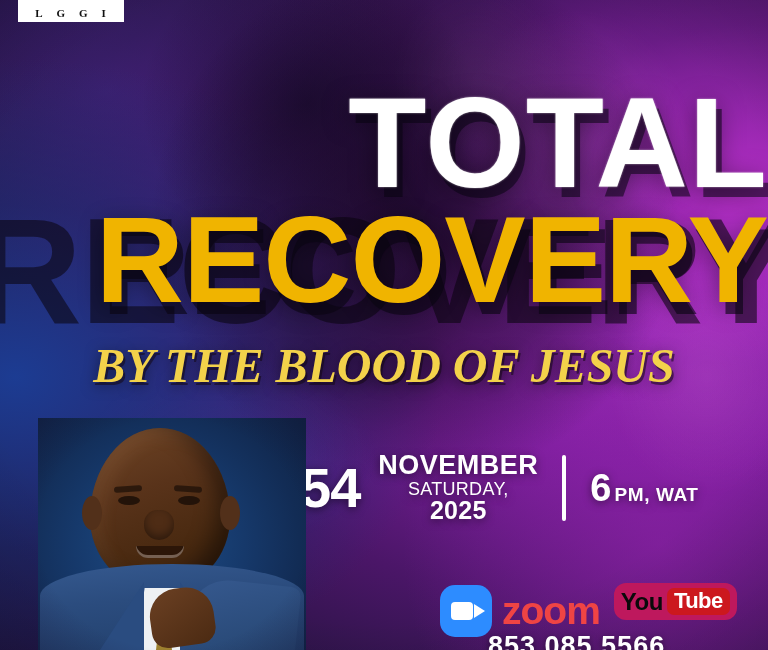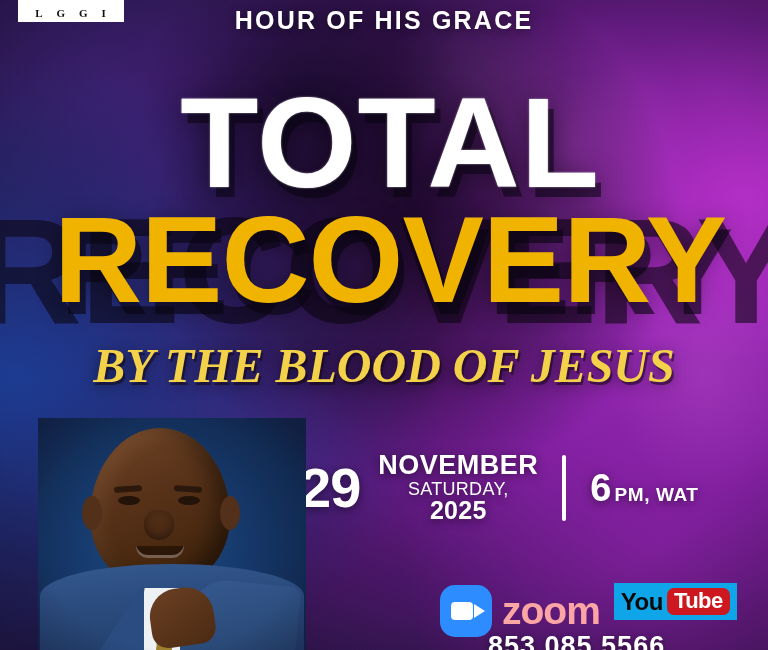--- a/index.html
+++ b/index.html
@@ -131,21 +131,21 @@
     letter-spacing: 2.2px;
     z-index: 5;
     text-shadow: 0 2px 10px rgba(0,0,0,0.55);
   }
 
   
   .headline-wrap {
     position: absolute;
     left: 0; right: 0;
     top: 88px;
-    text-align: center;
+    text-align: right;
     z-index: 5;
     padding-left: 12px;
   }
   .line-total {
     font-size: 128px;
     font-weight: 900;
     line-height: .86;
     color: #ffffff;
     letter-spacing: 1px;
     text-shadow:
@@ -371,42 +371,43 @@
     position: absolute;
     left: 23px; top: 2px;
     width: 0; height: 0;
     border-top: 7px solid transparent;
     border-bottom: 7px solid transparent;
     border-left: 11px solid #ffffff;
   }
   .zoom-text {
     font-size: 39px;
     font-weight: 700;
-    color: #fca5a5;
+    color: #ef4444;
     letter-spacing: -1px;
     line-height: 1;
   }
   .zoom-number {
     position: absolute;
     left: 48px;
     top: 46px;
     font-size: 27px;
     font-weight: 800;
     color: #ffffff;
     letter-spacing: 1px;
     white-space: nowrap;
     text-shadow: 0 2px 6px rgba(0,0,0,.55);
   }
   .yt-logo {
-    background: #0ea5e9;
+    background: #be185d;
     padding: 5px 7px;
     display: flex;
     align-items: center;
     gap: 4px;
     margin-bottom: 18px;
+    border-radius: 12px;
   }
   .yt-you {
     font-size: 24px;
     font-weight: 900;
     color: #0a0a0a;
     letter-spacing: -.5px;
     line-height: 1;
   }
   .yt-tube {
     background: #cc181e;
@@ -440,21 +441,20 @@
       <div class="logo-letters">
         <span>L</span>
         <span>G</span>
         <span>G</span>
         <span>I</span>
       </div>
     </div>
     <div class="logo-word">IMPACT</div>
   </div>
 
-  <div class="tagline">HOUR OF HIS GRACE</div>
 
   <div class="headline-wrap">
     <div class="line-total">TOTAL</div>
     <div class="line-recovery">RECOVERY</div>
   </div>
 
   <div class="subline">BY THE BLOOD OF JESUS</div>
 
   <div class="portrait">
     <div class="portrait-bg"></div>
@@ -472,21 +472,21 @@
     <div class="p-shirt"></div>
     <div class="p-tie"></div>
     <div class="p-lapel-l"></div>
     <div class="p-lapel-r"></div>
     <div class="p-arm"></div>
     <div class="p-hand"></div>
     <div class="p-fade"></div>
   </div>
 
   <div class="datetime">
-    <div class="dt-day">29</div>
+    <div class="dt-day">54</div>
     <div class="dt-words">
       <div class="dt-month">NOVEMBER</div>
       <div class="dt-dow">SATURDAY,</div>
       <div class="dt-year">2025</div>
     </div>
     <div class="dt-rule"></div>
     <div class="dt-times">
       <div class="dt-time">
         <span class="num">6</span>
         <span class="suf">PM, WAT</span>

